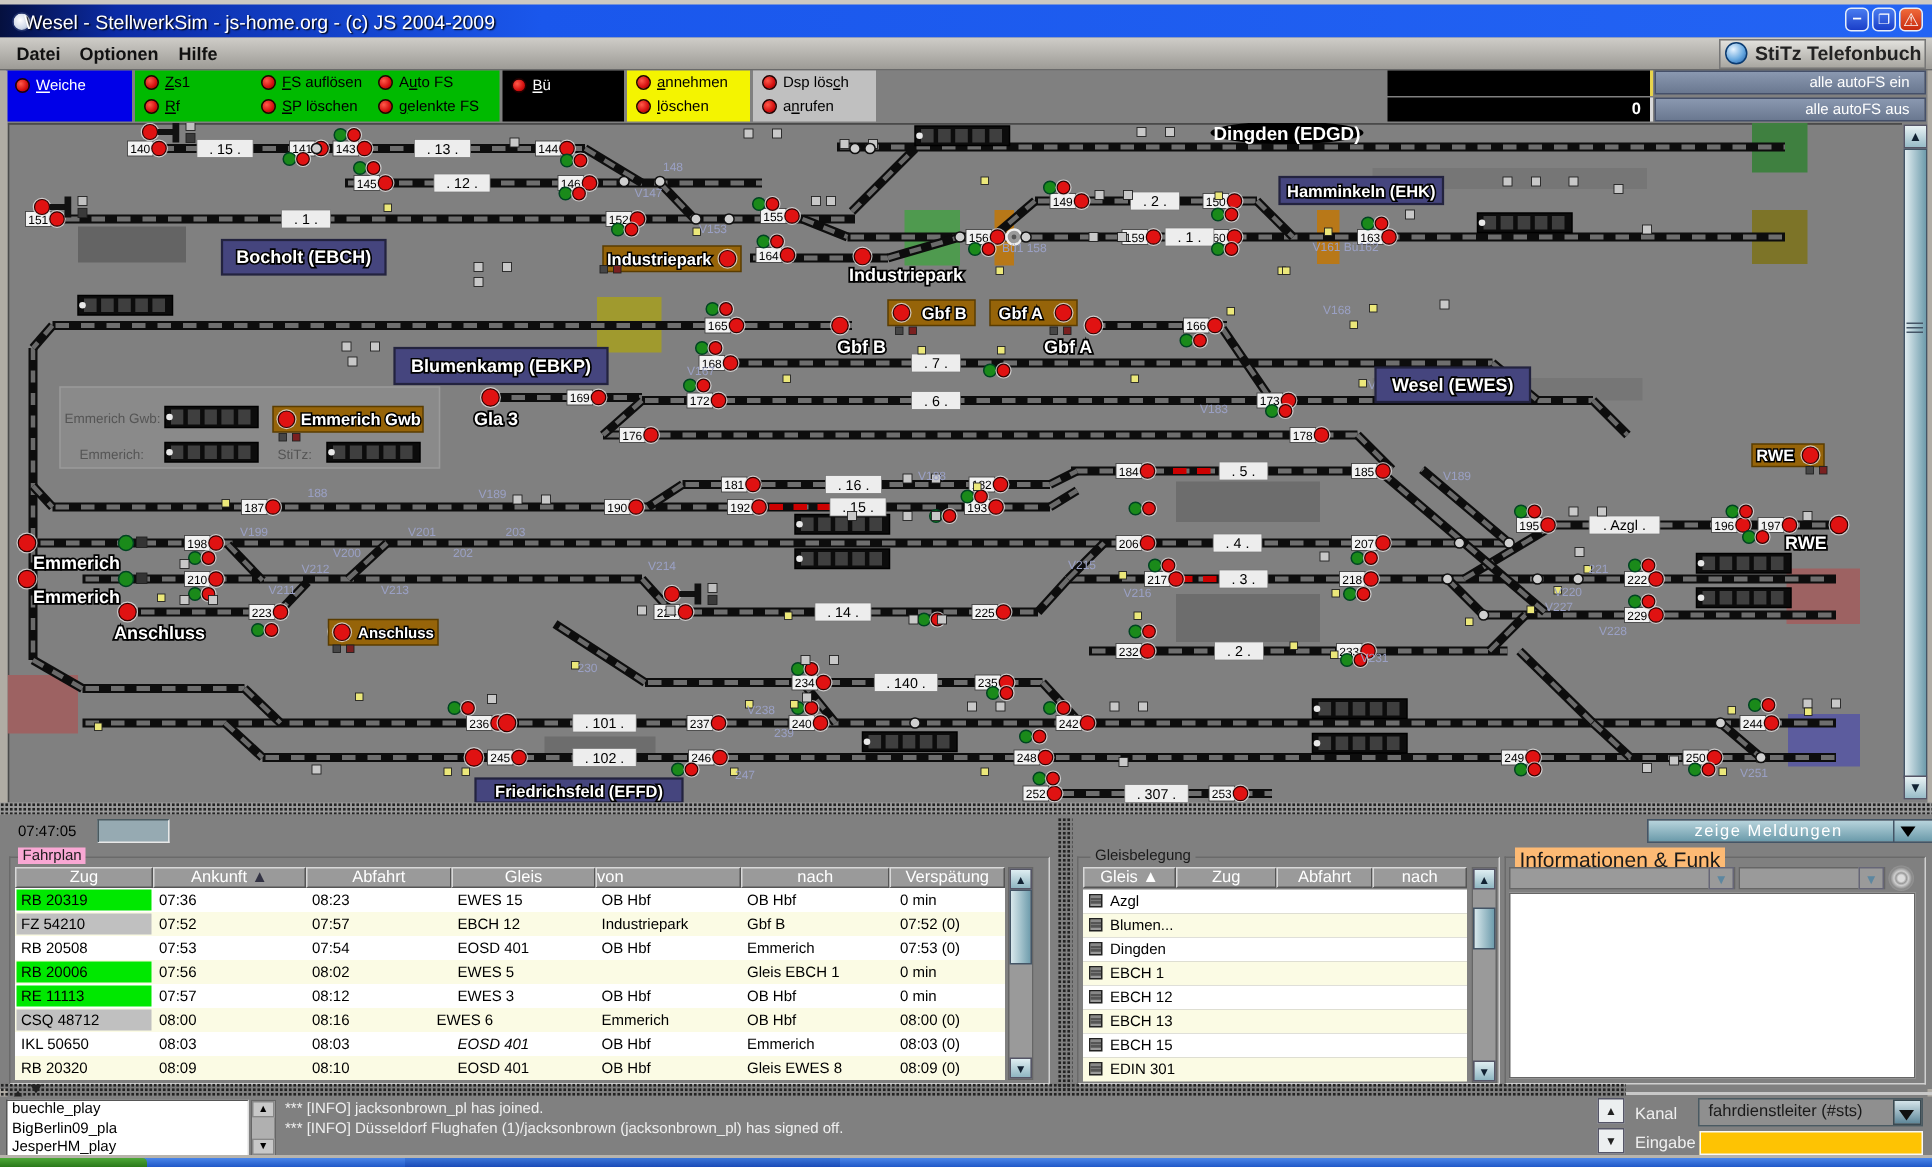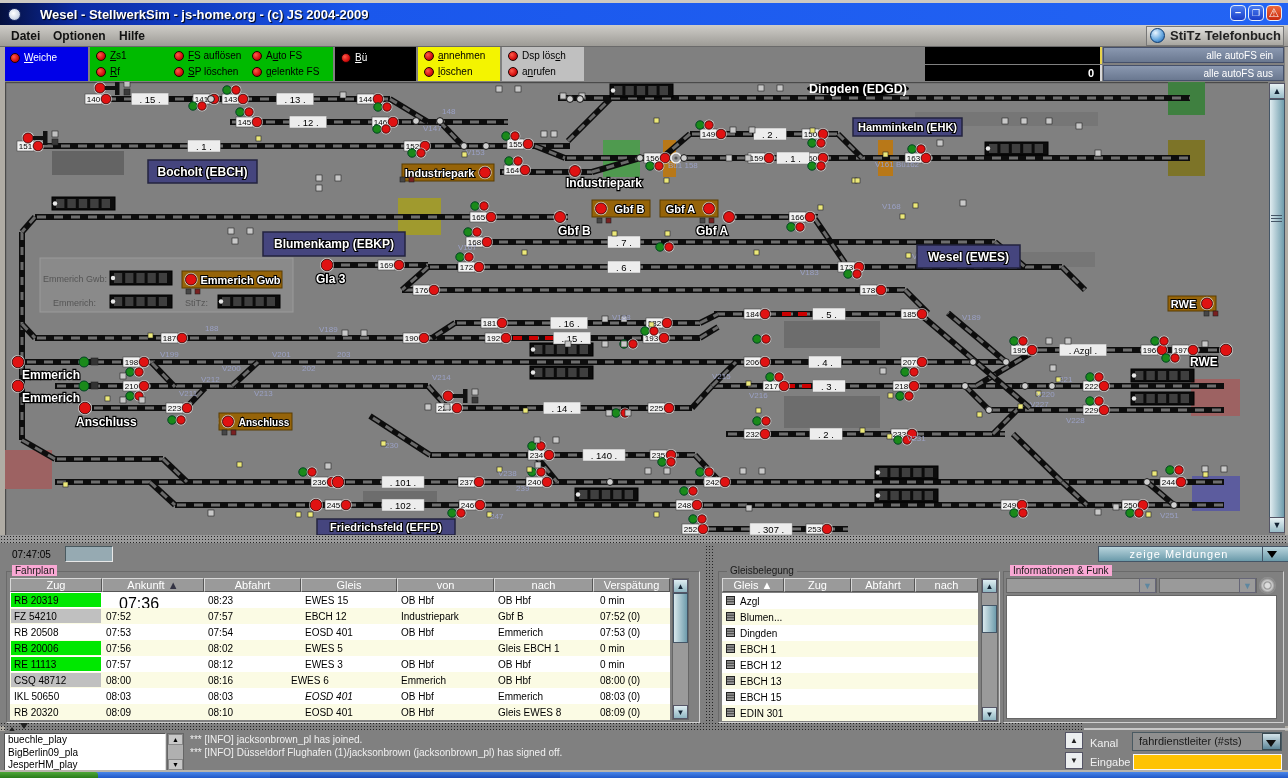--- a/index.html
+++ b/index.html
@@ -6,21 +6,21 @@
 .dot{display:inline-block;width:10px;height:10px;border-radius:50%;background:radial-gradient(circle at 35% 35%,#ff5a4a,#d40f0f 60%,#7a0505);border:1px solid #200;vertical-align:-2px;margin-right:4px}
 .u{text-decoration:underline}
 </style></head>
 <body>
 
 <div class="abs" style="left:0;top:0;width:1288px;height:778px;background:#808080"></div>
 
 <div class="abs" style="left:0;top:0;width:1288px;height:4px;background:#cdc9c2"></div>
 <div class="abs" style="left:0;top:3px;width:1288px;height:22px;background:linear-gradient(90deg,#05103f,#0b2ba6 6%,#1a57ec 28%,#2364f4)"></div>
 <div class="abs" style="left:8px;top:8px;width:13px;height:13px;border-radius:50%;background:radial-gradient(circle at 40% 40%,#fff,#cfd8e8 60%,#6a7a9a);border:1px solid #20306a"></div>
-<div class="abs" style="left:40px;top:7px;color:#fff;font-weight:bold;font-size:13px;text-shadow:1px 1px 1px #000">Wesel - StellwerkSim - js-home.org - (c) JS 2004-2009</div>
+<div class="abs" style="left:16px;top:7px;color:#fff;font-weight:normal;font-size:13px;text-shadow:1px 1px 1px #000">Wesel - StellwerkSim - js-home.org - (c) JS 2004-2009</div>
 <div class="abs" style="left:1230px;top:5px;width:16px;height:16px;background:linear-gradient(#4a7cf0,#1a3ec8);border:1.5px solid #e8eef8;border-radius:4px;color:#fff;font-size:11px;text-align:center;line-height:12px;font-weight:bold">–</div>
 <div class="abs" style="left:1248px;top:5px;width:16px;height:16px;background:linear-gradient(#4a7cf0,#1a3ec8);border:1.5px solid #e8eef8;border-radius:4px;color:#fff;font-size:9px;text-align:center;line-height:14px">❐</div>
 <div class="abs" style="left:1266px;top:5px;width:16px;height:16px;background:linear-gradient(#f06a3a,#c82a10);border:1.5px solid #e8eef8;border-radius:4px;color:#f8f8f8;font-size:12px;text-align:center;line-height:15px">⚠</div>
 
 <div class="abs" style="left:0;top:25px;width:1288px;height:22px;background:linear-gradient(#cfcdc8,#9d9b96);border-bottom:1px solid #6a6a6a"></div>
 <div class="abs" style="left:11px;top:29px;font-size:12px;font-weight:bold;color:#111">Datei</div>
 <div class="abs" style="left:53px;top:29px;font-size:12px;font-weight:bold;color:#111">Optionen</div>
 <div class="abs" style="left:119px;top:29px;font-size:12px;font-weight:bold;color:#111">Hilfe</div>
 <div class="abs" style="left:1146px;top:26px;width:138px;height:20px;background:linear-gradient(#e2e1dd,#a8a6a0);border:1px solid #777"></div>
 <div class="abs" style="left:1150px;top:28px;width:15px;height:15px;border-radius:50%;background:radial-gradient(circle at 35% 30%,#e8f4ff,#6aaae0 55%,#1a5aa8);border:1px solid #0a3a70"></div>
@@ -1012,27 +1012,27 @@
 
 <div class="abs" style="left:12px;top:549px;font-size:10px;color:#000">07:47:05</div>
 <div class="abs" style="left:65px;top:546px;width:48px;height:16px;background:#96aab2;border:1px solid;border-color:#4a5a60 #e8e8e8 #e8e8e8 #4a5a60"></div>
 
 <div class="abs" style="left:6px;top:571px;width:694px;height:152px;border:1px solid;border-color:#6a6a6a #d0d0d0 #d0d0d0 #6a6a6a"></div>
 <div class="abs" style="left:12px;top:565px;font-size:10px;background:#f9a8d4;padding:0 3px;color:#1a1a1a">Fahrplan</div>
 <div class="abs" style="left:10px;top:578px;width:92px;height:14px;background:#9a9a9a;border:1px solid;border-color:#d8d8d8 #555 #555 #d8d8d8;color:#fff;font-size:11px;text-align:center;line-height:13px">Zug</div>
 <div class="abs" style="left:102px;top:578px;width:102px;height:14px;background:#9a9a9a;border:1px solid;border-color:#d8d8d8 #555 #555 #d8d8d8;color:#fff;font-size:11px;text-align:center;line-height:13px">Ankunft<span style="color:#334"> ▲</span></div>
 <div class="abs" style="left:204px;top:578px;width:97px;height:14px;background:#9a9a9a;border:1px solid;border-color:#d8d8d8 #555 #555 #d8d8d8;color:#fff;font-size:11px;text-align:center;line-height:13px">Abfahrt</div>
 <div class="abs" style="left:301px;top:578px;width:96px;height:14px;background:#9a9a9a;border:1px solid;border-color:#d8d8d8 #555 #555 #d8d8d8;color:#fff;font-size:11px;text-align:center;line-height:13px">Gleis</div>
-<div class="abs" style="left:397px;top:578px;width:97px;height:14px;background:#9a9a9a;border:1px solid;border-color:#d8d8d8 #555 #555 #d8d8d8;color:#fff;font-size:11px;text-align:center;line-height:13px">von</div>
+<div class="abs" style="left:397px;top:578px;width:97px;height:14px;background:#9a9a9a;border:1px solid;border-color:#d8d8d8 #555 #555 #d8d8d8;color:#fff;font-size:11px;line-height:13px">von</div>
 <div class="abs" style="left:494px;top:578px;width:99px;height:14px;background:#9a9a9a;border:1px solid;border-color:#d8d8d8 #555 #555 #d8d8d8;color:#fff;font-size:11px;text-align:center;line-height:13px">nach</div>
 <div class="abs" style="left:593px;top:578px;width:77px;height:14px;background:#9a9a9a;border:1px solid;border-color:#d8d8d8 #555 #555 #d8d8d8;color:#fff;font-size:11px;text-align:center;line-height:13px">Verspätung</div>
 <div class="abs" style="left:10px;top:592px;width:660px;height:16px;background:#ffffff"></div>
 <div class="abs" style="left:11px;top:593px;width:90px;height:14px;background:#00e800"></div>
 <div class="abs" style="left:14px;top:595px;font-size:10px;white-space:nowrap">RB 20319</div>
-<div class="abs" style="left:119px;top:595px;font-size:16px;white-space:nowrap">07:36</div>
+<div class="abs" style="left:106px;top:595px;font-size:10px;white-space:nowrap">07:36</div>
 <div class="abs" style="left:208px;top:595px;font-size:10px;white-space:nowrap">08:23</div>
 <div class="abs" style="left:305px;top:595px;font-size:10px;white-space:nowrap">EWES 15</div>
 <div class="abs" style="left:401px;top:595px;font-size:10px;white-space:nowrap">OB Hbf</div>
 <div class="abs" style="left:498px;top:595px;font-size:10px;white-space:nowrap">OB Hbf</div>
 <div class="abs" style="left:600px;top:595px;font-size:10px;white-space:nowrap">0 min</div>
 <div class="abs" style="left:10px;top:608px;width:660px;height:16px;background:#fbfbe4"></div>
 <div class="abs" style="left:11px;top:609px;width:90px;height:14px;background:#c0c0c0"></div>
 <div class="abs" style="left:14px;top:611px;font-size:10px;white-space:nowrap">FZ 54210</div>
 <div class="abs" style="left:106px;top:611px;font-size:10px;white-space:nowrap">07:52</div>
 <div class="abs" style="left:208px;top:611px;font-size:10px;white-space:nowrap">07:57</div>
@@ -1132,21 +1132,21 @@
     <div class="abs" style="left:0;top:0;width:15px;height:14px;background:linear-gradient(#dfeef2,#8fb6c2);border:1px solid #556;text-align:center;font-size:8px;line-height:13px;color:#123">▲</div>
     <div class="abs" style="left:0;top:128px;width:15px;height:14px;background:linear-gradient(#dfeef2,#8fb6c2);border:1px solid #556;text-align:center;font-size:8px;line-height:13px;color:#123">▼</div>
     <div class="abs" style="left:0;top:26px;width:15px;height:28px;background:linear-gradient(90deg,#d8e8ec,#6e9cac);border:1px solid #456"></div>
   </div>
 
 <div class="abs" style="left:1098px;top:546px;width:222px;height:16px;background:linear-gradient(#b8d4dc,#6a9aaa);border:1px solid #456;color:#fff;font-size:11px;text-align:center;line-height:15px;padding-right:60px;letter-spacing:1px">zeige Meldungen</div>
 <div class="abs" style="left:1262px;top:546px;width:1px;height:16px;background:#456"></div>
 <div class="abs" style="left:1267px;top:551px;width:0;height:0;border:5px solid transparent;border-top:7px solid #000"></div>
 
 <div class="abs" style="left:1003px;top:571px;width:281px;height:152px;border:1px solid;border-color:#6a6a6a #d0d0d0 #d0d0d0 #6a6a6a"></div>
-<div class="abs" style="left:1010px;top:565px;font-size:10px;background:#f9a8d4;padding:0 3px;color:#1a1a1a">Informationen &amp; Funk</div>
+<div class="abs" style="left:1010px;top:565px;font-size:14px;background:#fdba74;padding:0 3px;color:#1a1a1a">Informationen &amp; Funk</div>
 <div class="abs" style="left:1006px;top:578px;width:151px;height:15px;background:#9a9a9a;border:1px solid #666"></div>
 <div class="abs" style="left:1139px;top:578px;width:17px;height:15px;background:#9a9a9a;border:1px solid #667;text-align:center;font-size:9px;line-height:14px;color:#5d87a0">▼</div>
 <div class="abs" style="left:1159px;top:578px;width:98px;height:15px;background:#9a9a9a;border:1px solid #666"></div>
 <div class="abs" style="left:1239px;top:578px;width:17px;height:15px;background:#9a9a9a;border:1px solid #667;text-align:center;font-size:9px;line-height:14px;color:#5d87a0">▼</div>
 <div class="abs" style="left:1259px;top:577px;width:17px;height:17px;border-radius:50%;background:radial-gradient(circle,#ddd 18%,#999 30%,#cfcfcf 40%,#8a8a8a 60%,#b0b0b0)"></div>
 <div class="abs" style="left:1006px;top:595px;width:271px;height:124px;background:#fff;border:1px solid #666"></div>
 
 <div class="abs" style="left:0;top:722px;width:1084px;height:9px;background-image:radial-gradient(circle,#222 0.9px,transparent 1px);background-size:3px 3px"></div>
 <div class="abs" style="left:1084px;top:728px;width:204px;height:2px;background:#c8c8c8"></div>
 <div class="abs" style="left:8px;top:723px;width:0;height:0;border:4px solid transparent;border-bottom:6px solid #222"></div>

